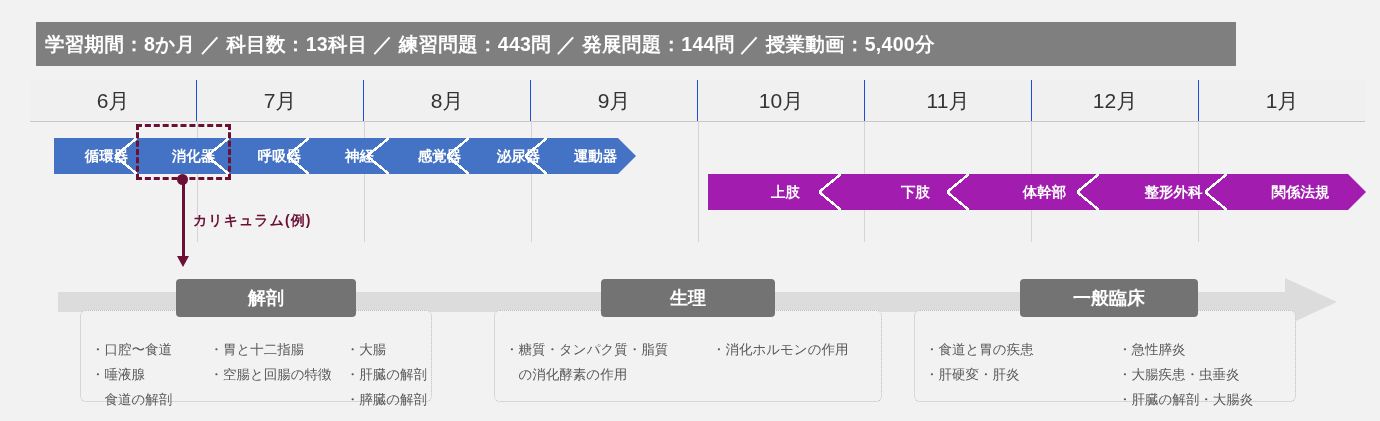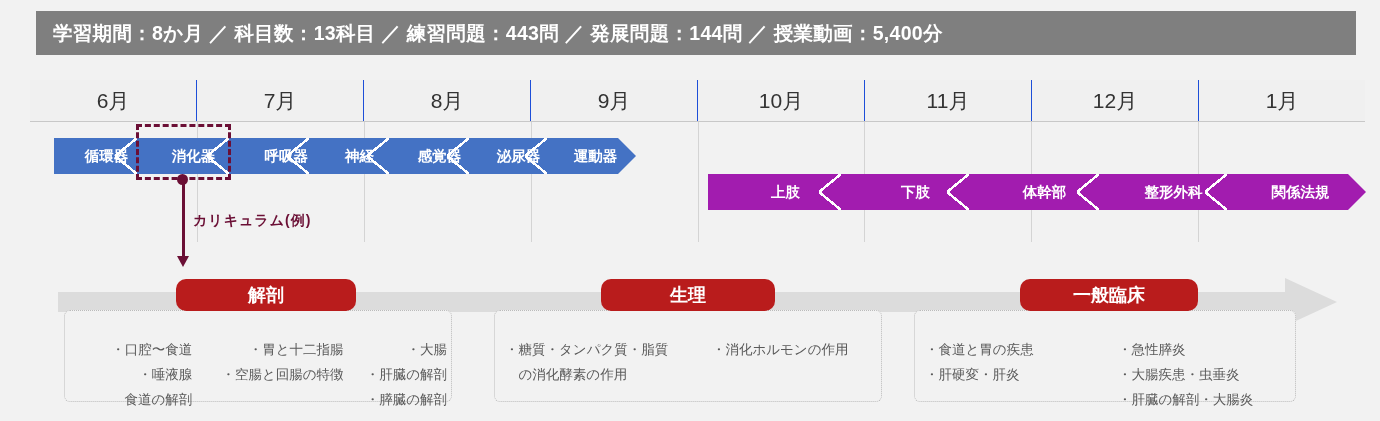--- a/index.html
+++ b/index.html
@@ -7,27 +7,27 @@
     width:1380px;height:421px;
     background:#f2f2f2;
     font-family:"Liberation Sans","DejaVu Sans",sans-serif;
     overflow:hidden;
     position:relative;
   }
   #stage{position:absolute;left:0;top:0;width:1380px;height:421px;}
 
   
   .banner{
-    position:absolute;left:36px;top:11px;width:1320px;height:44px;
+    position:absolute;left:36px;top:22px;width:1200px;height:44px;
     background:#7f7f7f;
     color:#ffffff;
     font-size:19.5px;font-weight:bold;
     letter-spacing:.3px;
     display:flex;align-items:center;
-    padding-left:17px;
+    padding-left:9px;
     box-sizing:border-box;
     white-space:nowrap;
   }
 
   
   .months{
     position:absolute;left:30px;top:80px;width:1335px;height:42px;
     background:#f0f0f0;
     display:flex;
     border-bottom:1px solid #c8c8c8;
@@ -114,41 +114,41 @@
   
   .panel{
     position:absolute;
     border:1px dotted #bbbbbb;
     border-radius:6px;
     background:#f2f2f2;
     box-sizing:border-box;
   }
   .panel-title{
     position:absolute;
-    height:32px;
-    background:#b91c1c;
+    height:38px;
+    background:#737373;
     color:#ffffff;
-    border-radius:10px;
+    border-radius:4px;
     display:flex;align-items:center;justify-content:center;
     font-size:18px;font-weight:bold;
     z-index:5;
   }
   .panel-cols{
     position:absolute;top:26px;left:0;right:0;bottom:6px;
     display:flex;
   }
   .panel-col{
     padding:0 4px 0 10px;
     box-sizing:border-box;
   }
   .panel-col div{
     font-size:13.5px;color:#595959;line-height:25px;white-space:nowrap;
   }
 
-  #panel-anatomy{left:64px;top:310px;width:388px;height:92px;text-align:right;}
+  #panel-anatomy{left:80px;top:310px;width:352px;height:92px;}
   #title-anatomy{left:176px;top:279px;width:180px;}
   #panel-physiology{left:494px;top:310px;width:388px;height:92px;}
   #title-physiology{left:601px;top:279px;width:174px;}
   #panel-clinical{left:914px;top:310px;width:382px;height:92px;}
   #title-clinical{left:1020px;top:279px;width:178px;}
 
   #panel-anatomy .panel-col:nth-child(1){width:132px;}
   #panel-anatomy .panel-col:nth-child(2){width:152px;}
   #panel-anatomy .panel-col:nth-child(3){width:104px;}
   #panel-physiology .panel-col:nth-child(1){width:208px;}
@@ -186,21 +186,21 @@
       <div class="gline" style="left: 1168.12px;"></div>
     </div>
 
   <div class="chev-row" id="row-blue">
       <div class="chev" style="width: 82px;">
         <span>循環器</span>
       </div>
       <div class="chev" style="width: 92px;">
         <span>消化器</span>
       </div>
-      <div class="chev" style="width: 80px; justify-content: flex-end;">
+      <div class="chev" style="width: 80px;">
         <span>呼吸器</span>
       </div>
       <div class="chev" style="width: 80px;">
         <span>神経</span>
       </div>
       <div class="chev" style="width: 80px;">
         <span>感覚器</span>
       </div>
       <div class="chev" style="width: 78px;">
         <span>泌尿器</span>

